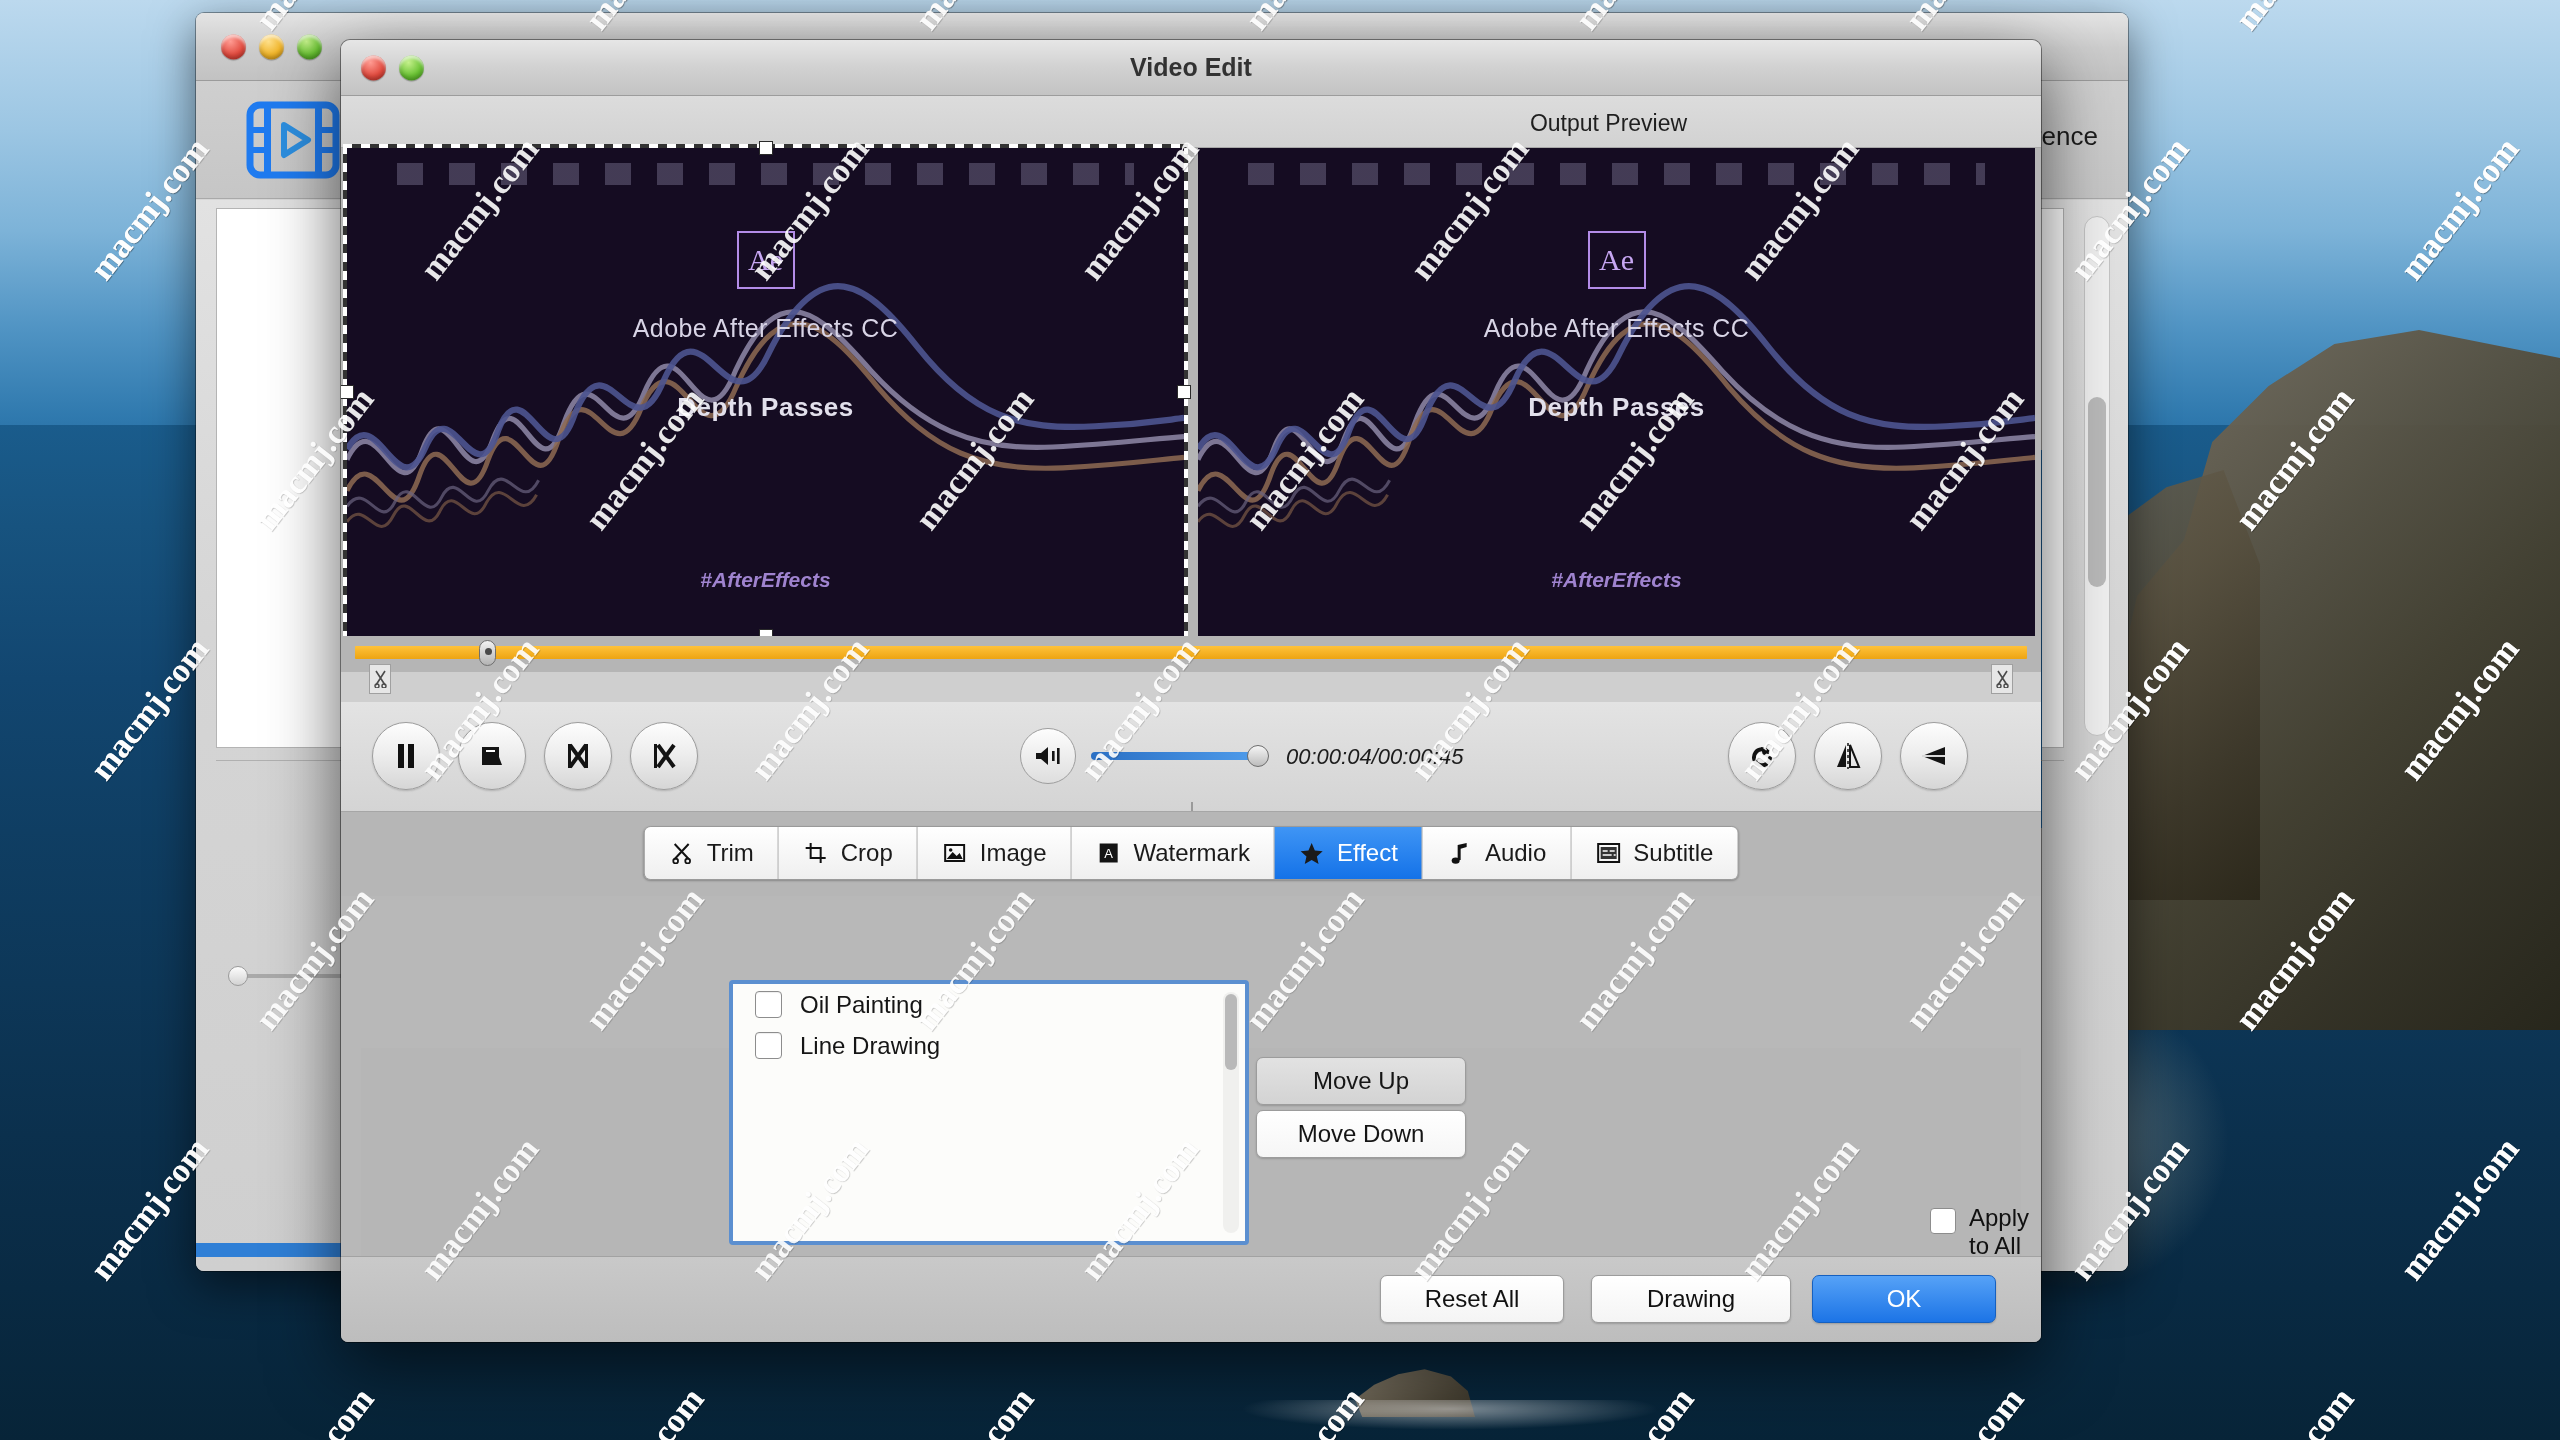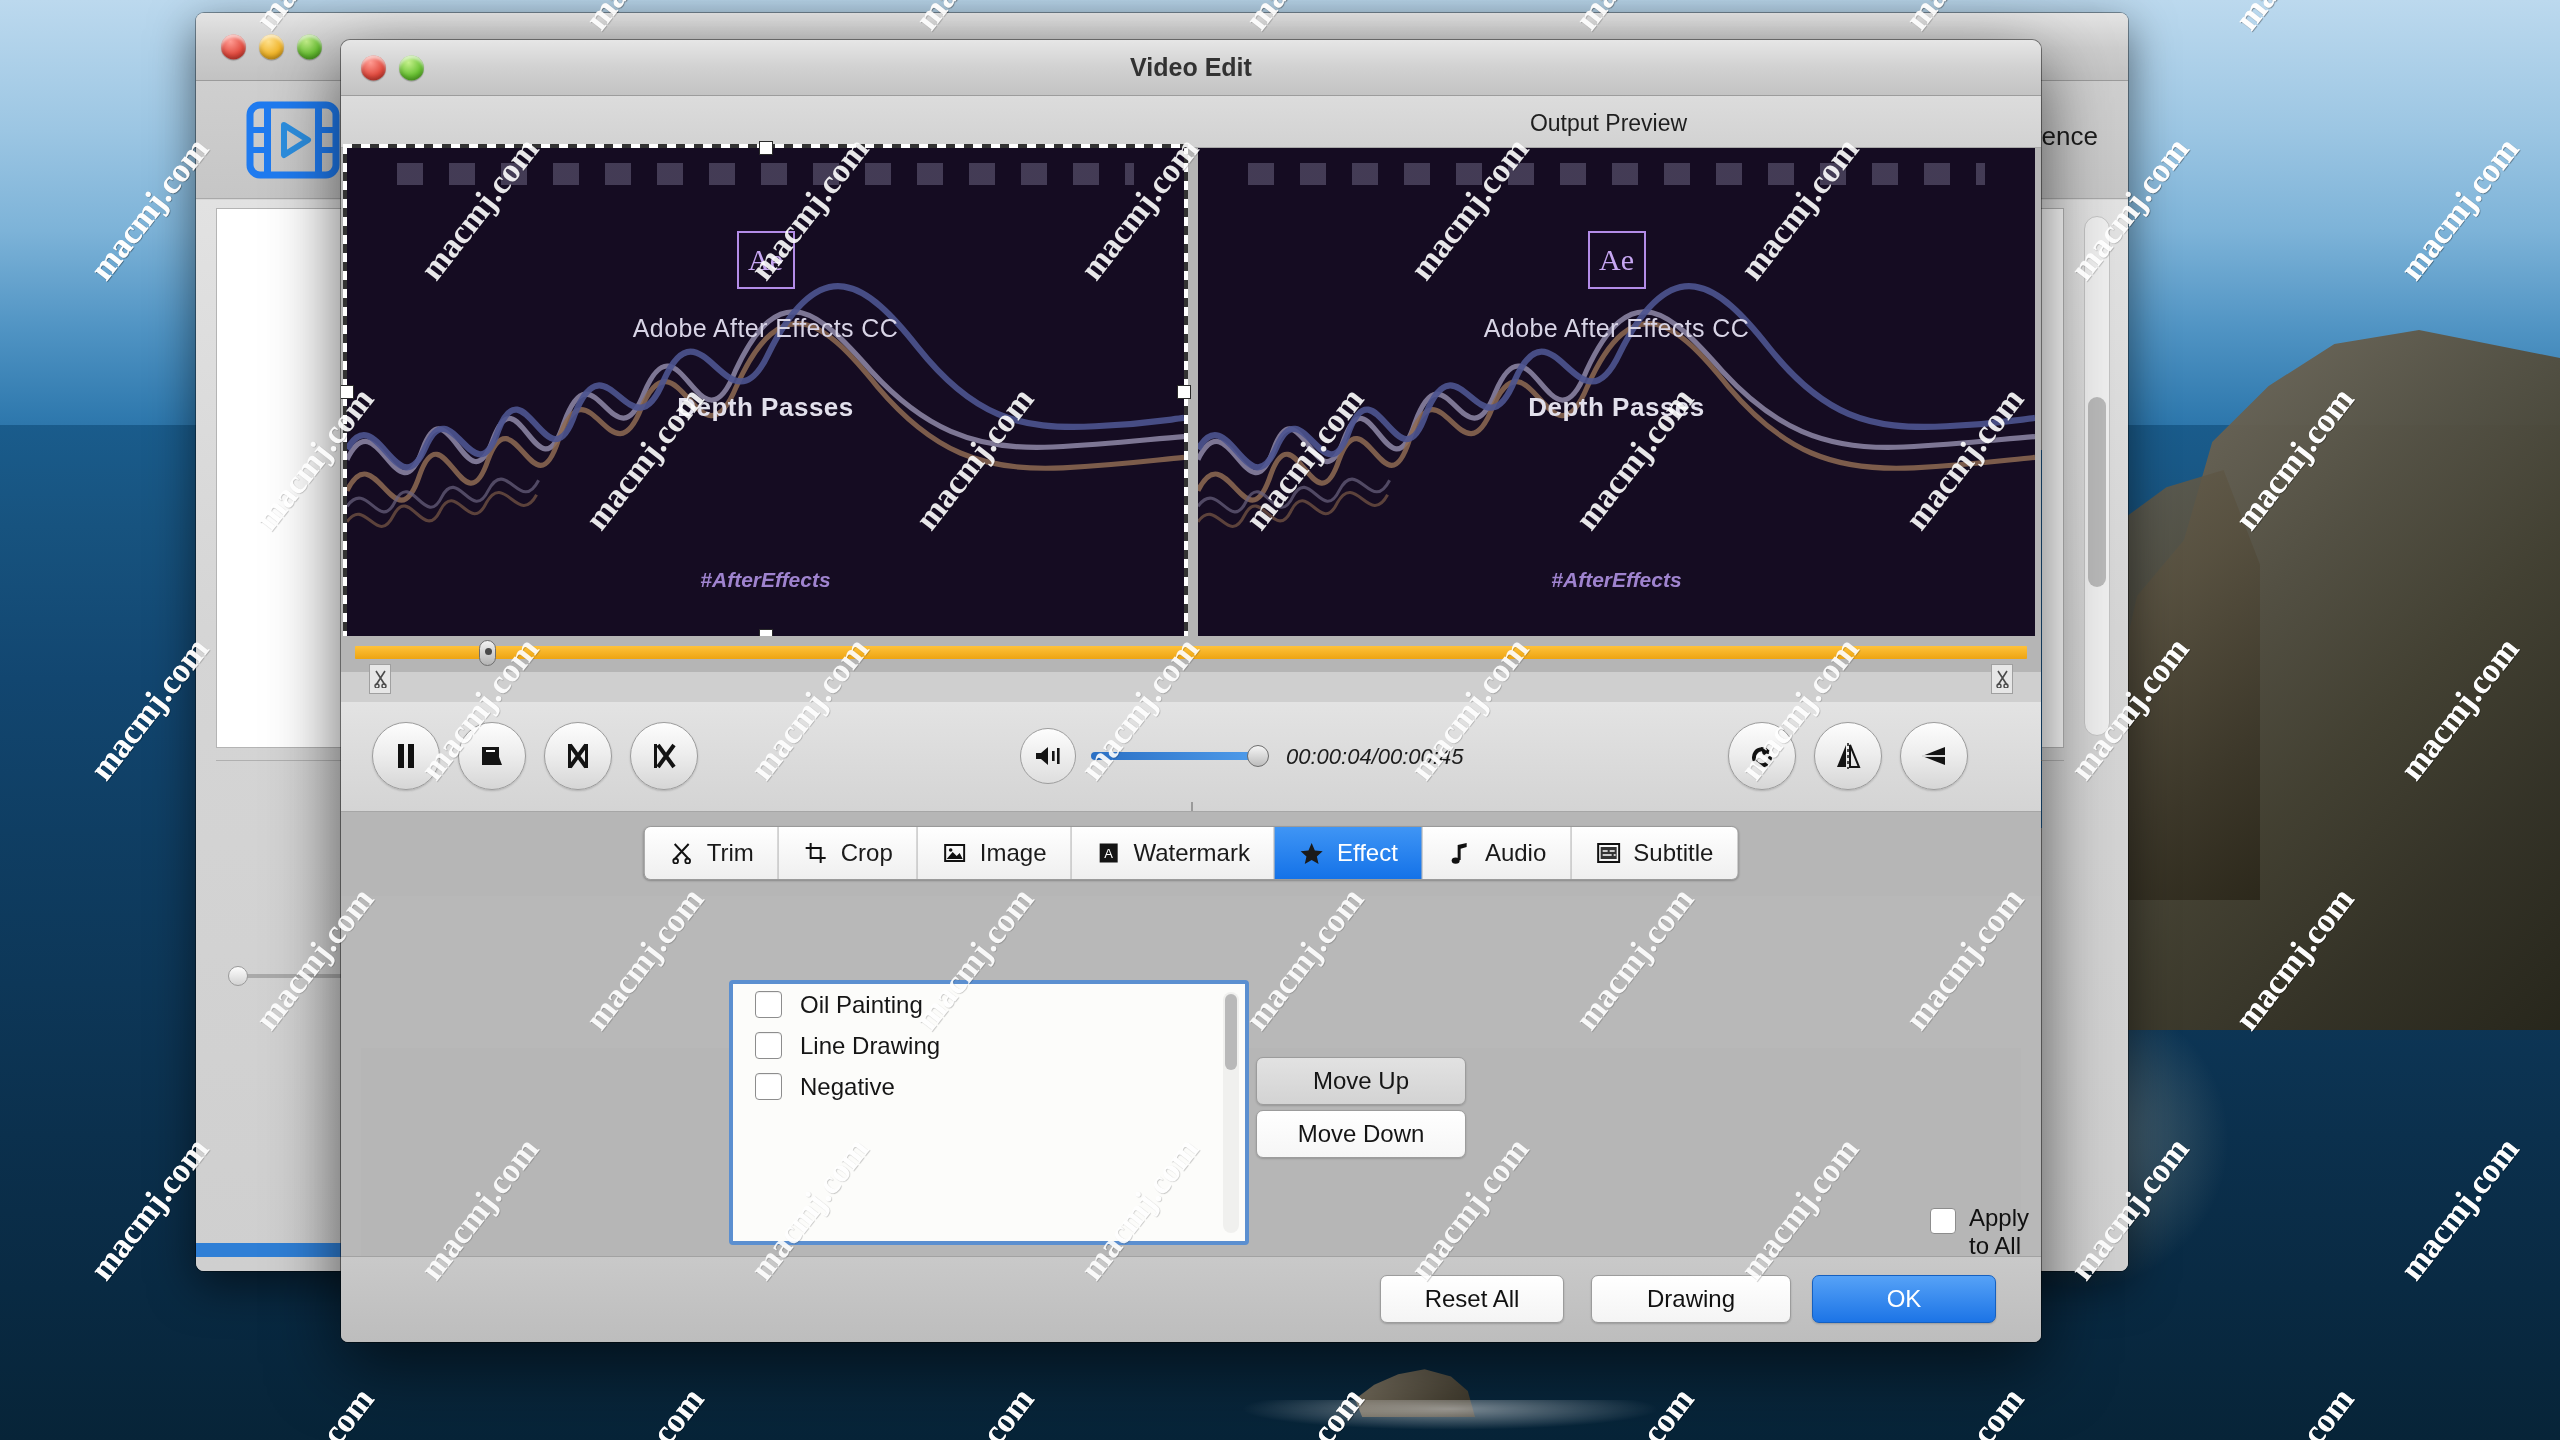--- a/index.html
+++ b/index.html
@@ -658,24 +658,20 @@
   <div id="fx-list">
     <div id="fx-rows">
         <div class="fx-row">
           <span class="fx-cb"></span>
           <span class="fx-label">Oil Painting</span>
         </div>
         <div class="fx-row">
           <span class="fx-cb"></span>
           <span class="fx-label">Line Drawing</span>
         </div>
-        <div class="fx-row">
-          <span class="fx-cb"></span>
-          <span class="fx-label">Negative</span>
-        </div>
       </div>
     <div id="fx-scroll">
         <div class="thumb"></div>
       </div>
   </div>
 
   <div class="mbtn" id="btn-moveup">Move Up</div>
   <div class="mbtn" id="btn-movedown">Move Down</div>
 
   <div id="applyall-cb"></div>

